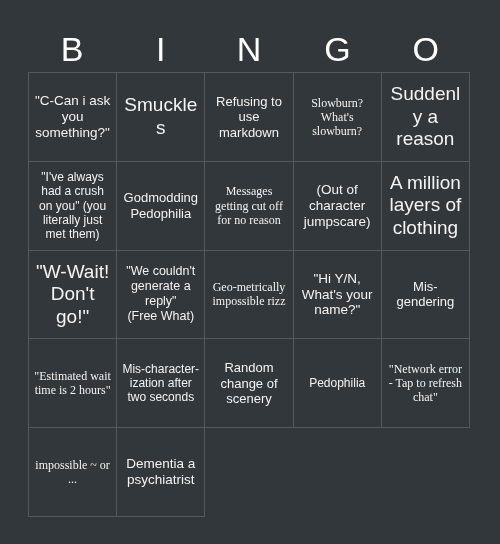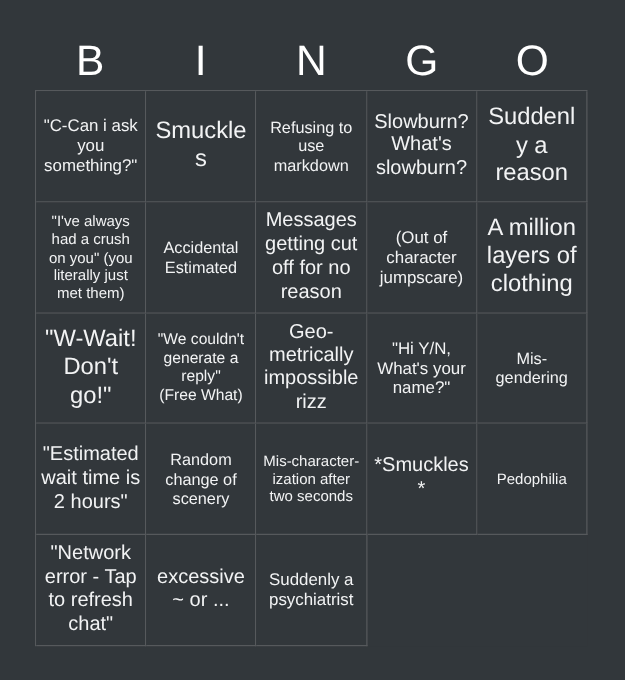--- a/index.html
+++ b/index.html
@@ -71,21 +71,21 @@
     display: block;
     width: 100%;
     line-height: 1.18;
     word-wrap: break-word;
     overflow-wrap: break-word;
     hyphens: none;
   }
   
   .fs-xl .cell-text { font-size: 19px; }
   .fs-lg .cell-text { font-size: 13px; }
-  .fs-md .cell-text { font-size: 16px; }
+  .fs-md .cell-text { font-size: 12px; font-family: Liberation Serif, serif; }
   .fs-sm .cell-text { font-size: 13.5px; }
   .fs-xs .cell-text { font-size: 12px; }
 
   .free-space-cell {
     flex-direction: column;
   }
   .free-space-cell .free-main {
     font-size: 12.5px;
     line-height: 1.2;
     display: block;
@@ -124,21 +124,21 @@
       <span class="cell-text">Slowburn? What's slowburn?</span>
     </div>
     <div class="bingo-cell fs-xl">
       <span class="cell-text">Suddenly a reason</span>
     </div>
 
     <div class="bingo-cell fs-xs">
       <span class="cell-text">"I've always had a crush on you" (you literally just met them)</span>
     </div>
     <div class="bingo-cell fs-lg">
-      <span class="cell-text">Accidental Estimated</span>
+      <span class="cell-text">Godmodding Pedophilia</span>
     </div>
     <div class="bingo-cell fs-md">
       <span class="cell-text">Messages getting cut off for no reason</span>
     </div>
     <div class="bingo-cell fs-sm">
       <span class="cell-text">(Out of character jumpscare)</span>
     </div>
     <div class="bingo-cell fs-xl">
       <span class="cell-text">A million layers of clothing</span>
     </div>
@@ -156,37 +156,34 @@
 
     <div class="bingo-cell fs-sm">
       <span class="cell-text">"Hi Y/N, What's your name?"</span>
     </div>
     <div class="bingo-cell fs-lg">
       <span class="cell-text">Mis-gendering</span>
     </div>
     <div class="bingo-cell fs-md">
       <span class="cell-text">"Estimated wait time is 2 hours"</span>
     </div>
+    <div class="bingo-cell fs-xs">
+      <span class="cell-text">Mis-character-ization after two seconds</span>
+    </div>
     <div class="bingo-cell fs-lg">
       <span class="cell-text">Random change of scenery</span>
     </div>
-    <div class="bingo-cell fs-xs">
-      <span class="cell-text">Mis-character-ization after two seconds</span>
-    </div>
 
-    <div class="bingo-cell fs-md">
-      <span class="cell-text">*Smuckles*</span>
-    </div>
     <div class="bingo-cell fs-xs">
       <span class="cell-text">Pedophilia</span>
     </div>
     <div class="bingo-cell fs-md">
       <span class="cell-text">"Network error - Tap to refresh chat"</span>
     </div>
     <div class="bingo-cell fs-md">
-      <span class="cell-text">excessive ~ or ...</span>
+      <span class="cell-text">impossible ~ or ...</span>
     </div>
     <div class="bingo-cell fs-sm">
-      <span class="cell-text">Suddenly a psychiatrist</span>
+      <span class="cell-text">Dementia a psychiatrist</span>
     </div>
 
   </div>
 </div>
 
 </body></html>

